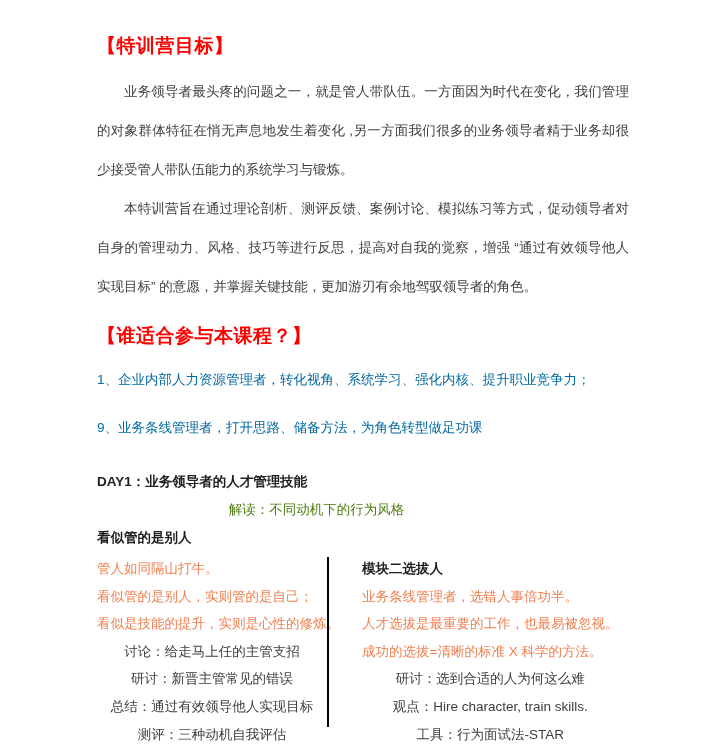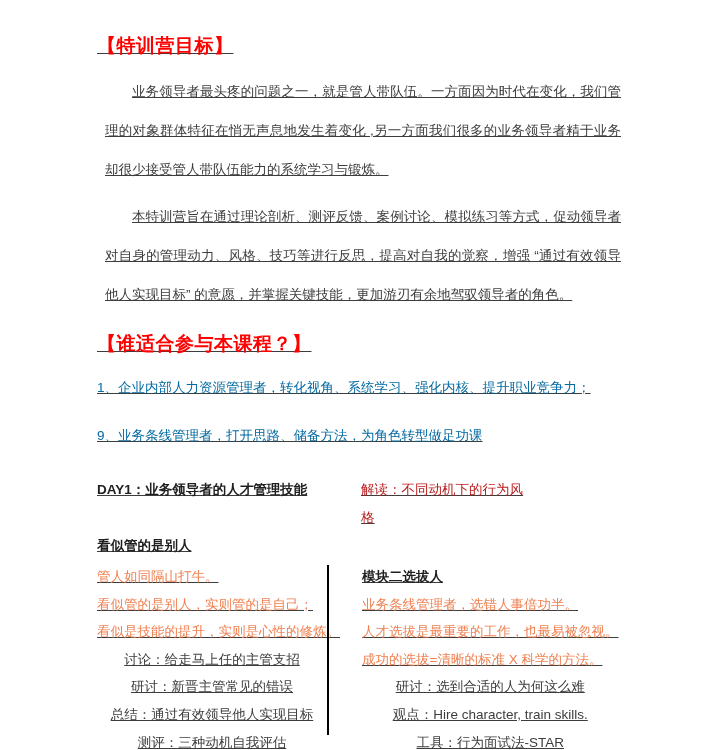--- a/index.html
+++ b/index.html
@@ -12,35 +12,34 @@
     height: 750px;
     overflow: hidden;
     font-family: "Liberation Sans", "DejaVu Sans", sans-serif;
     color: #3d3d3d;
   }
   .page {
     box-sizing: border-box;
     width: 612px;
     height: 750px;
     padding: 34px 76px 0 97px;
-    text-decoration: underline;
   }
   
   .sec-title {
     font-size: 19px;
     font-weight: bold;
     color: #fe0000;
     line-height: 24px;
     letter-spacing: 0.5px;
   }
   
   .goal-title { margin-bottom: 14px; }
   .goal-paras { width: 532px; }
   .goal-paras p {
-    margin: 8px;
+    margin: 0;
     font-size: 13.5px;
     line-height: 39px;
     text-indent: 2em;
     text-align: justify;
     color: #3d3d3d;
   }
   
   .audience { margin-top: 18px; }
   .audience-title { margin-bottom: 8px; }
   .audience-item {
@@ -49,27 +48,28 @@
     color: #0369a1;
     white-space: nowrap;
   }
   
   .course { margin-top: 16px; }
   .course-title { margin-bottom: 6px; }
   .course-row {
     display: flex;
     line-height: 28px;
     font-size: 13.5px;
+    flex-direction: column;
   }
   .course-row .cell-left { width: 265px; }
   .bold-heading {
     font-weight: bold;
     color: #1f1f1f;
   }
-  .normal-text { color: #b91c1c; }
+  .normal-text { color: #4d7c0f; text-align: center; }
   .split {
     position: relative;
     display: flex;
     margin-top: 3px;
   }
   .split .col-left {
     width: 230px;
   }
   .split .col-right {
     margin-left: 35px;

